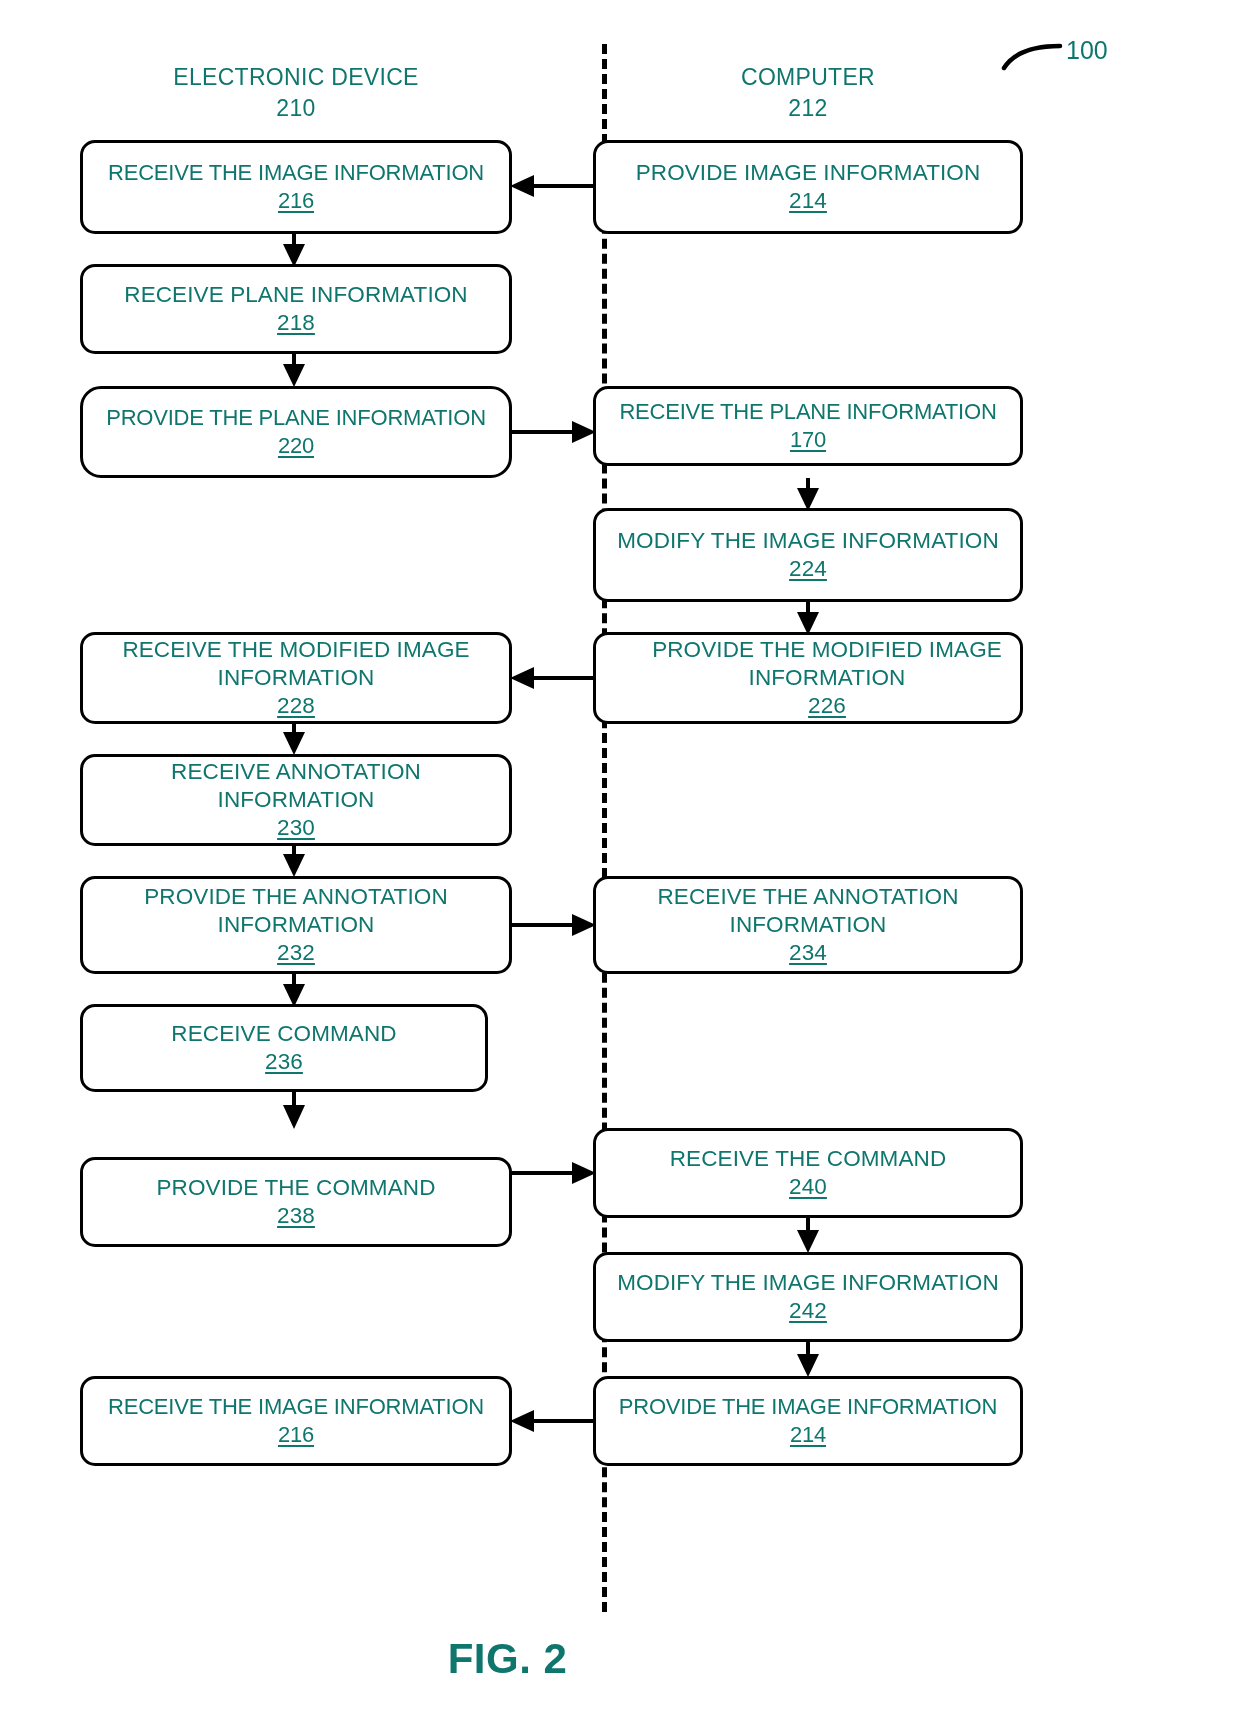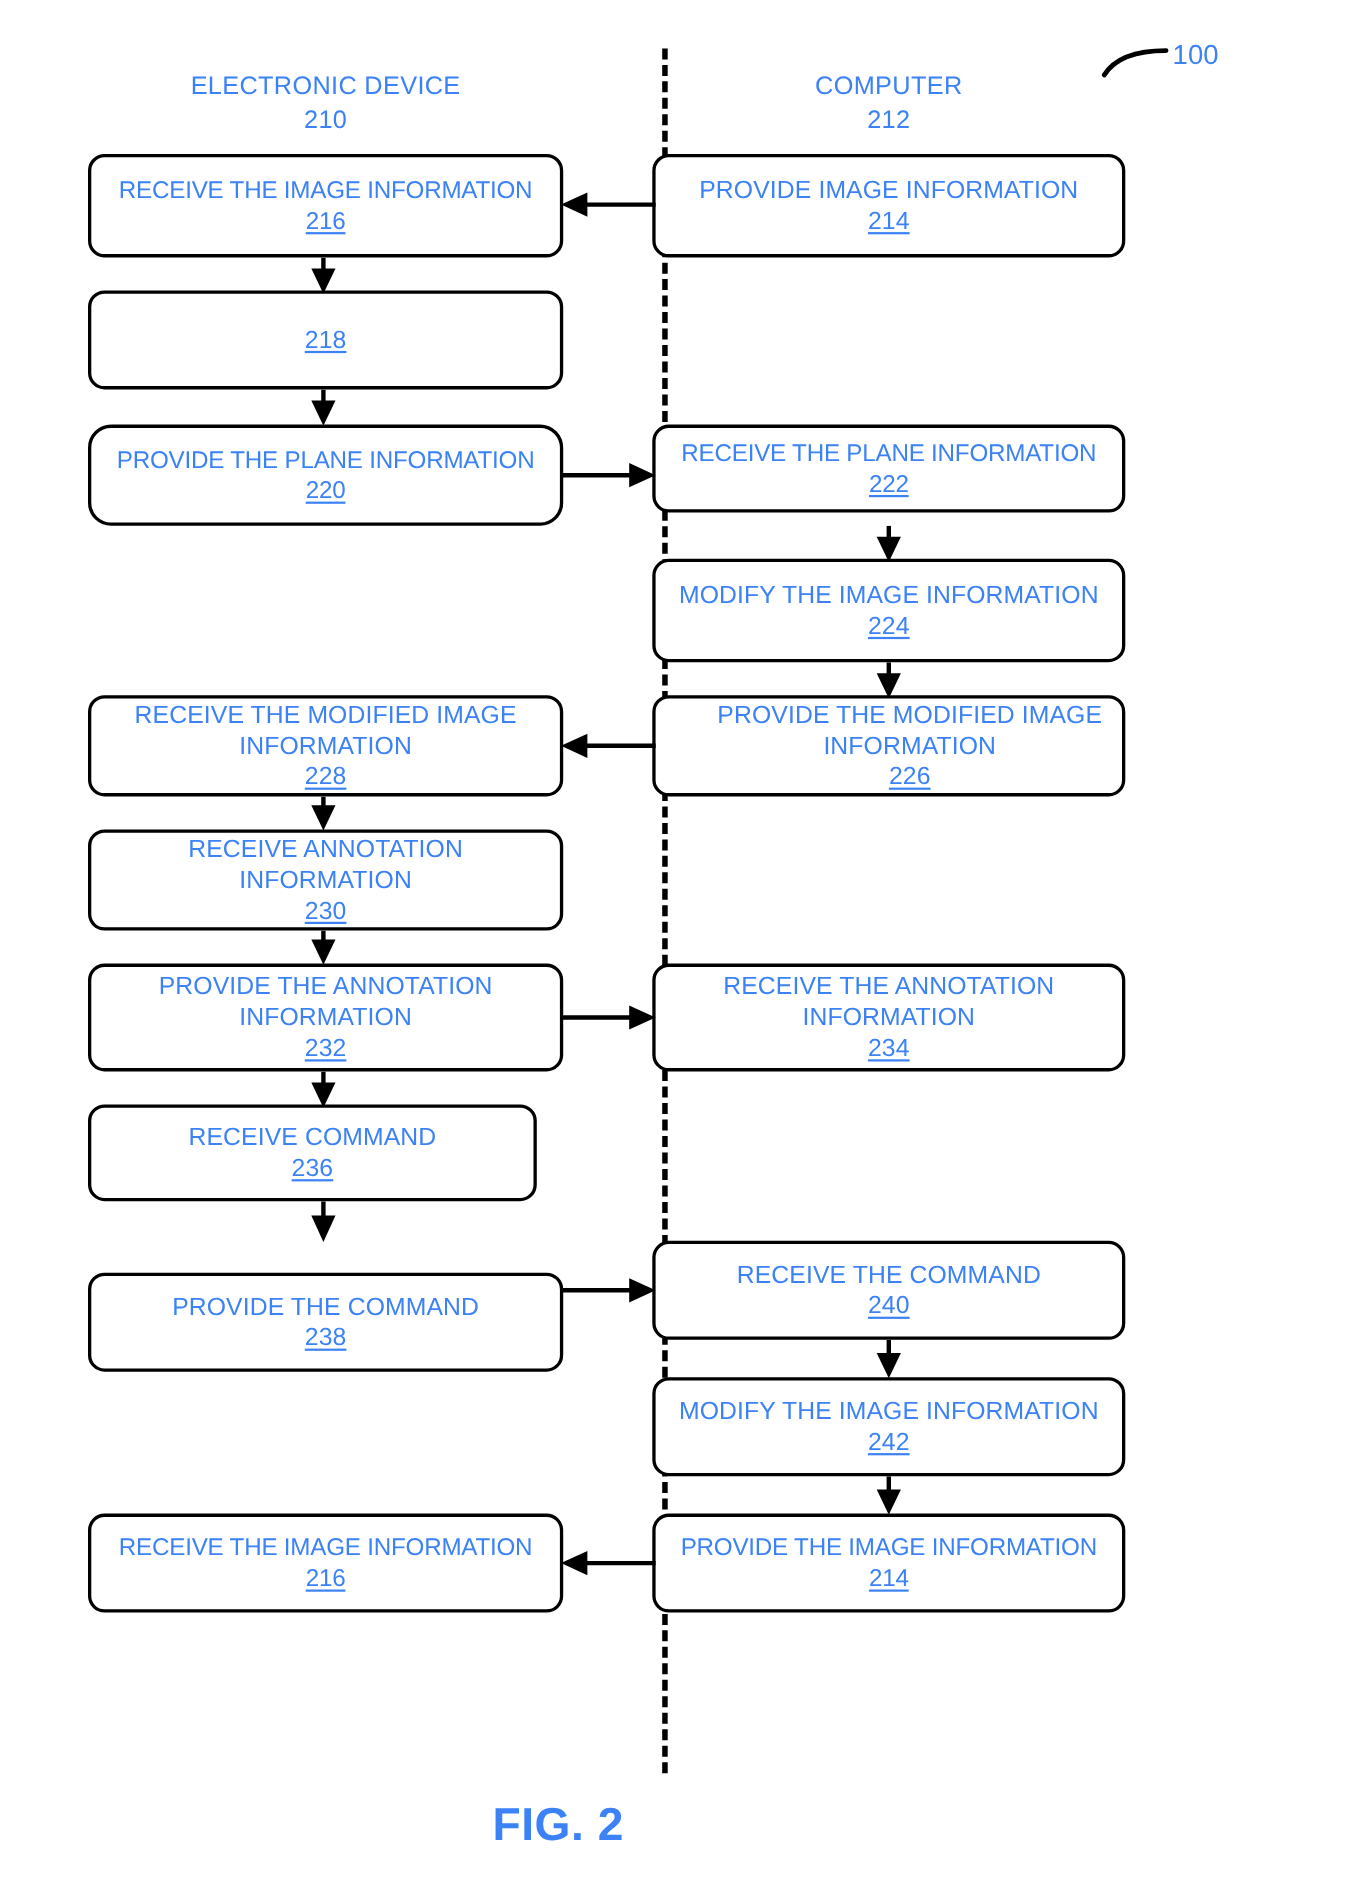--- a/index.html
+++ b/index.html
@@ -6,21 +6,21 @@
     margin: 0;
     padding: 0;
     background: #ffffff;
   }
   #page {
     position: relative;
     width: 1240px;
     height: 1722px;
     background: #ffffff;
     font-family: "Liberation Sans", sans-serif;
-    color: #3b82f6;
+    color: #0f766e;
     overflow: hidden;
   }
   
   #divider {
     position: absolute;
     left: 602px;
     top: 44px;
     width: 0;
     height: 1568px;
     border-left: 5px dashed #000000;
@@ -137,36 +137,37 @@
     </svg>
   </div>
 
   <div class="arrow-v" style="left:280px; top:234px;">
     <svg width="28" height="34" viewBox="0 0 28 34">
       <line x1="14" y1="0" x2="14" y2="18" stroke="#000000" stroke-width="4"></line>
       <polygon points="14,33 3,10 25,10" fill="#000000"></polygon>
     </svg>
   </div>
   <div class="box" style="left:80px; top:264px; width:432px; height:90px;">
+    <span class="label">RECEIVE PLANE INFORMATION</span>
     <span class="num">218</span>
   </div>
 
   <div class="arrow-v" style="left:280px; top:354px;">
     <svg width="28" height="34" viewBox="0 0 28 34">
       <line x1="14" y1="0" x2="14" y2="18" stroke="#000000" stroke-width="4"></line>
       <polygon points="14,33 3,10 25,10" fill="#000000"></polygon>
     </svg>
   </div>
   <div class="box wide-text" style="left:80px; top:386px; width:432px; height:92px;border-radius:21px;">
     <span class="label">PROVIDE THE PLANE INFORMATION</span>
     <span class="num">220</span>
   </div>
   <div class="box wide-text" style="left:593px; top:386px; width:430px; height:80px;">
     <span class="label">RECEIVE THE PLANE INFORMATION</span>
-    <span class="num">222</span>
+    <span class="num">170</span>
   </div>
 
   <div class="arrow-h" style="left:508px; top:418px;">
     <svg width="90" height="28" viewBox="0 0 90 28">
       <line x1="2" y1="14" x2="68" y2="14" stroke="#000000" stroke-width="4"></line>
       <polygon points="88,14 64,3 64,25" fill="#000000"></polygon>
     </svg>
   </div>
 
   <div class="arrow-v" style="left:794px; top:478px;">

